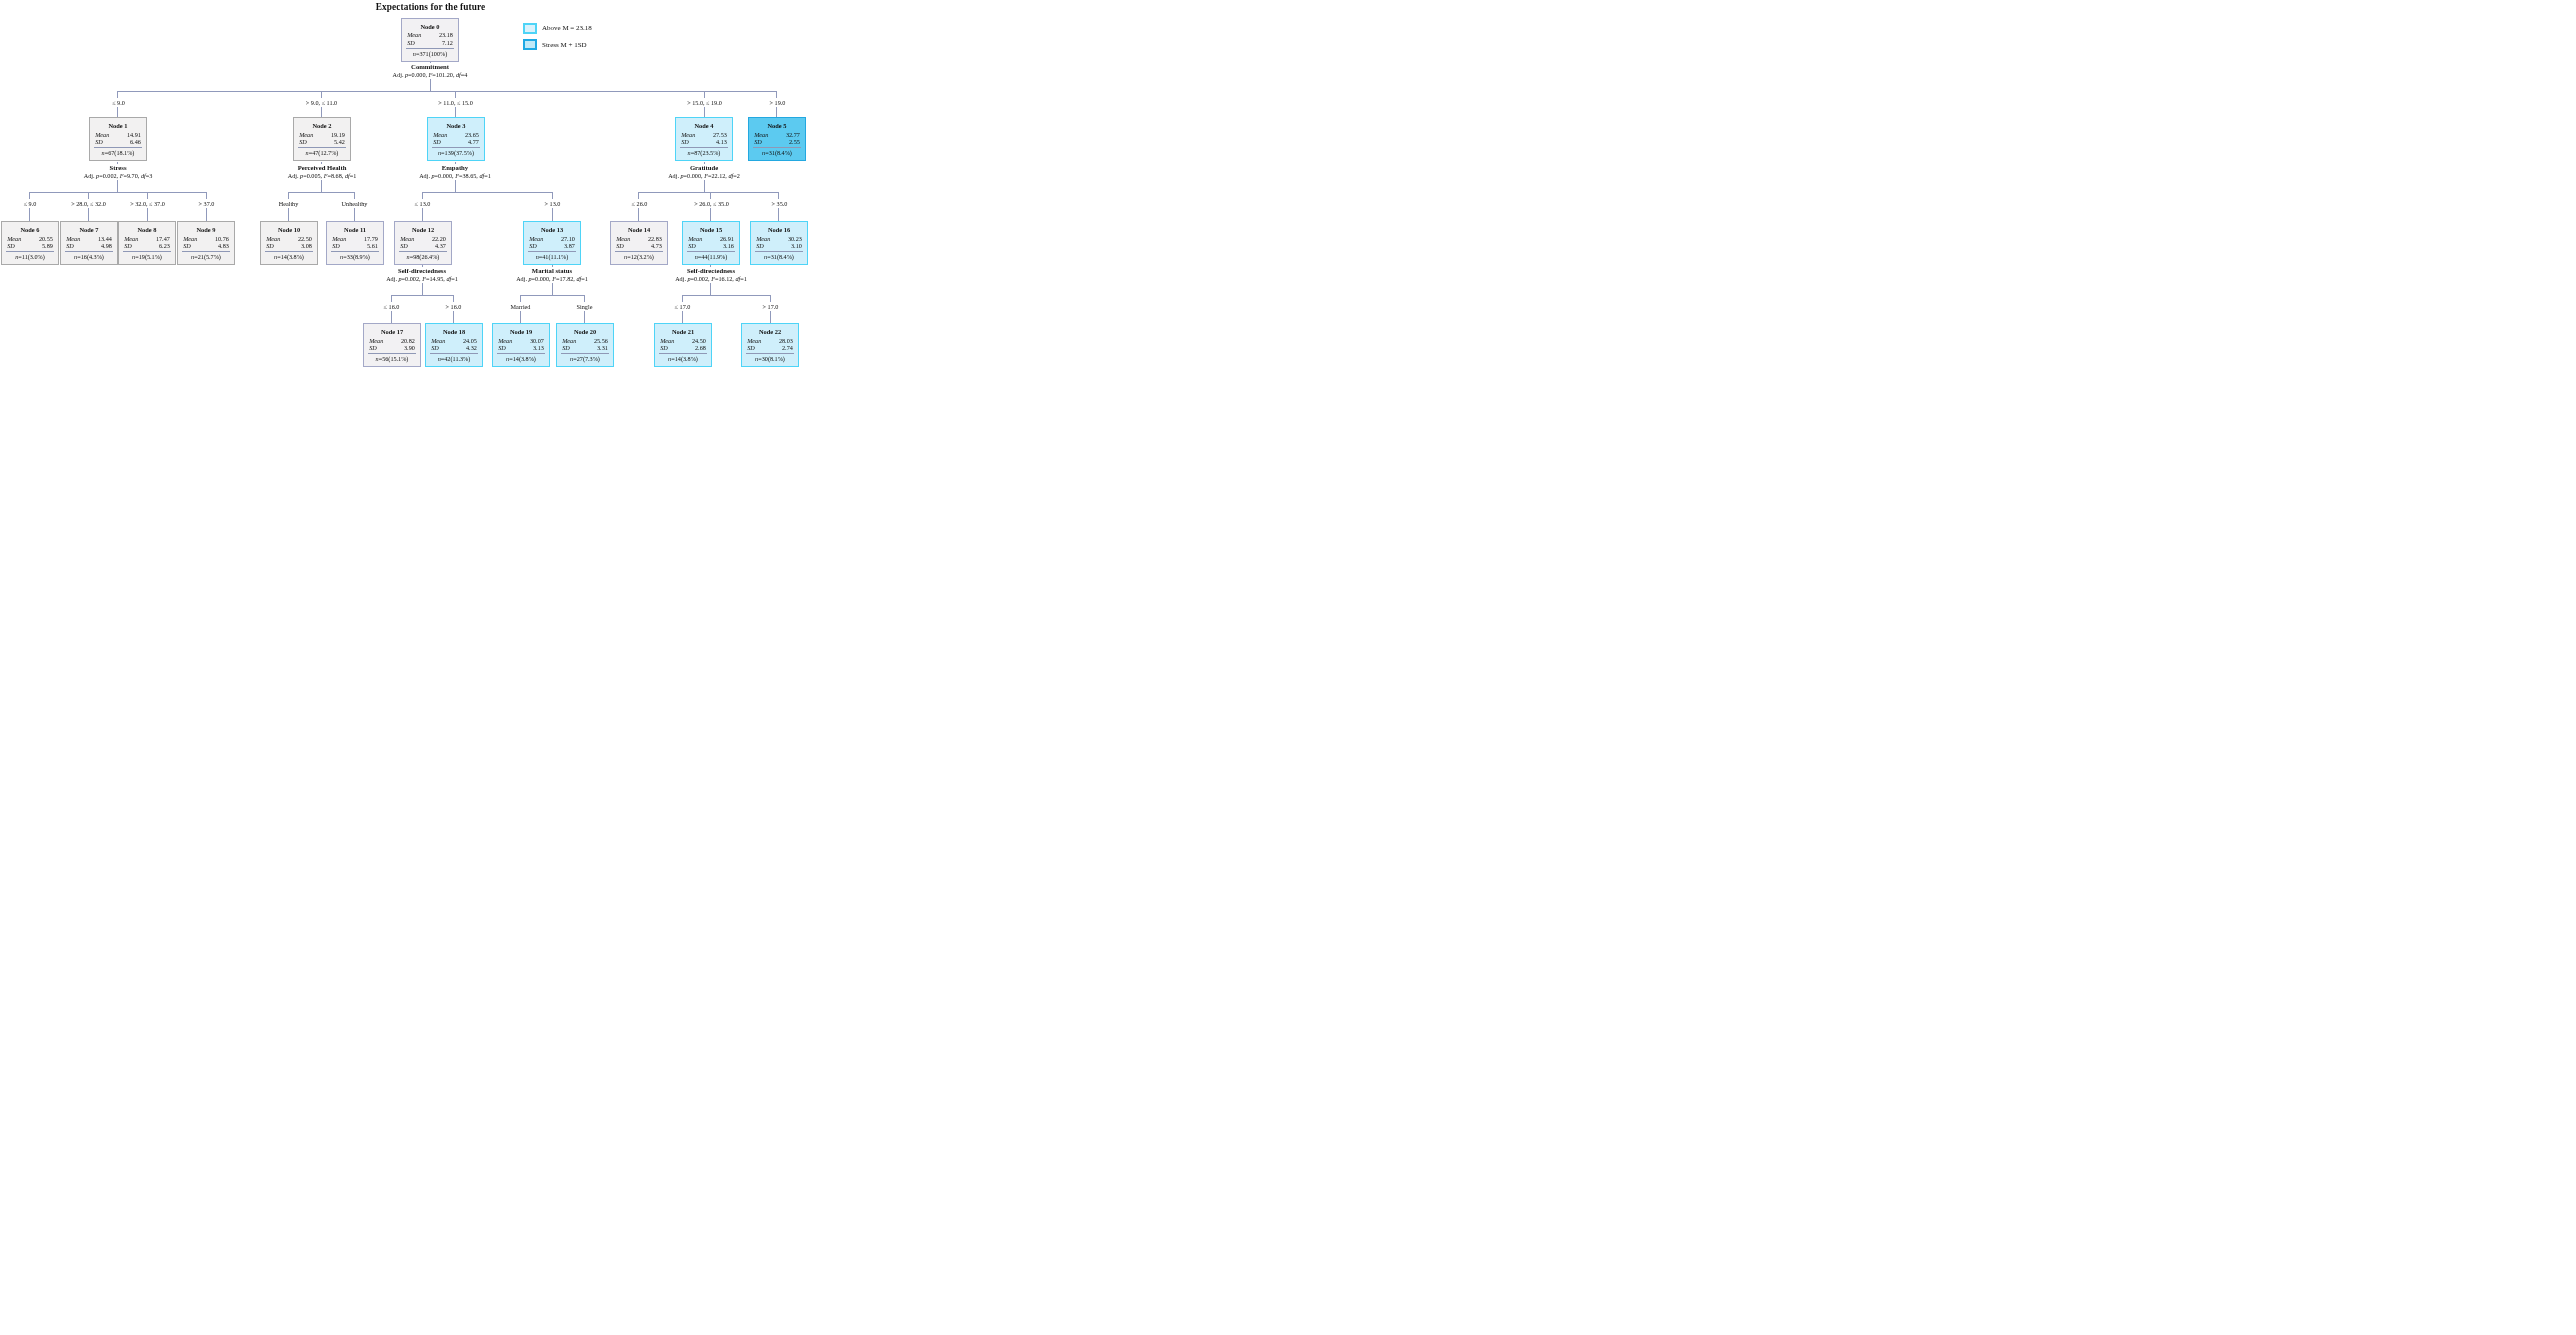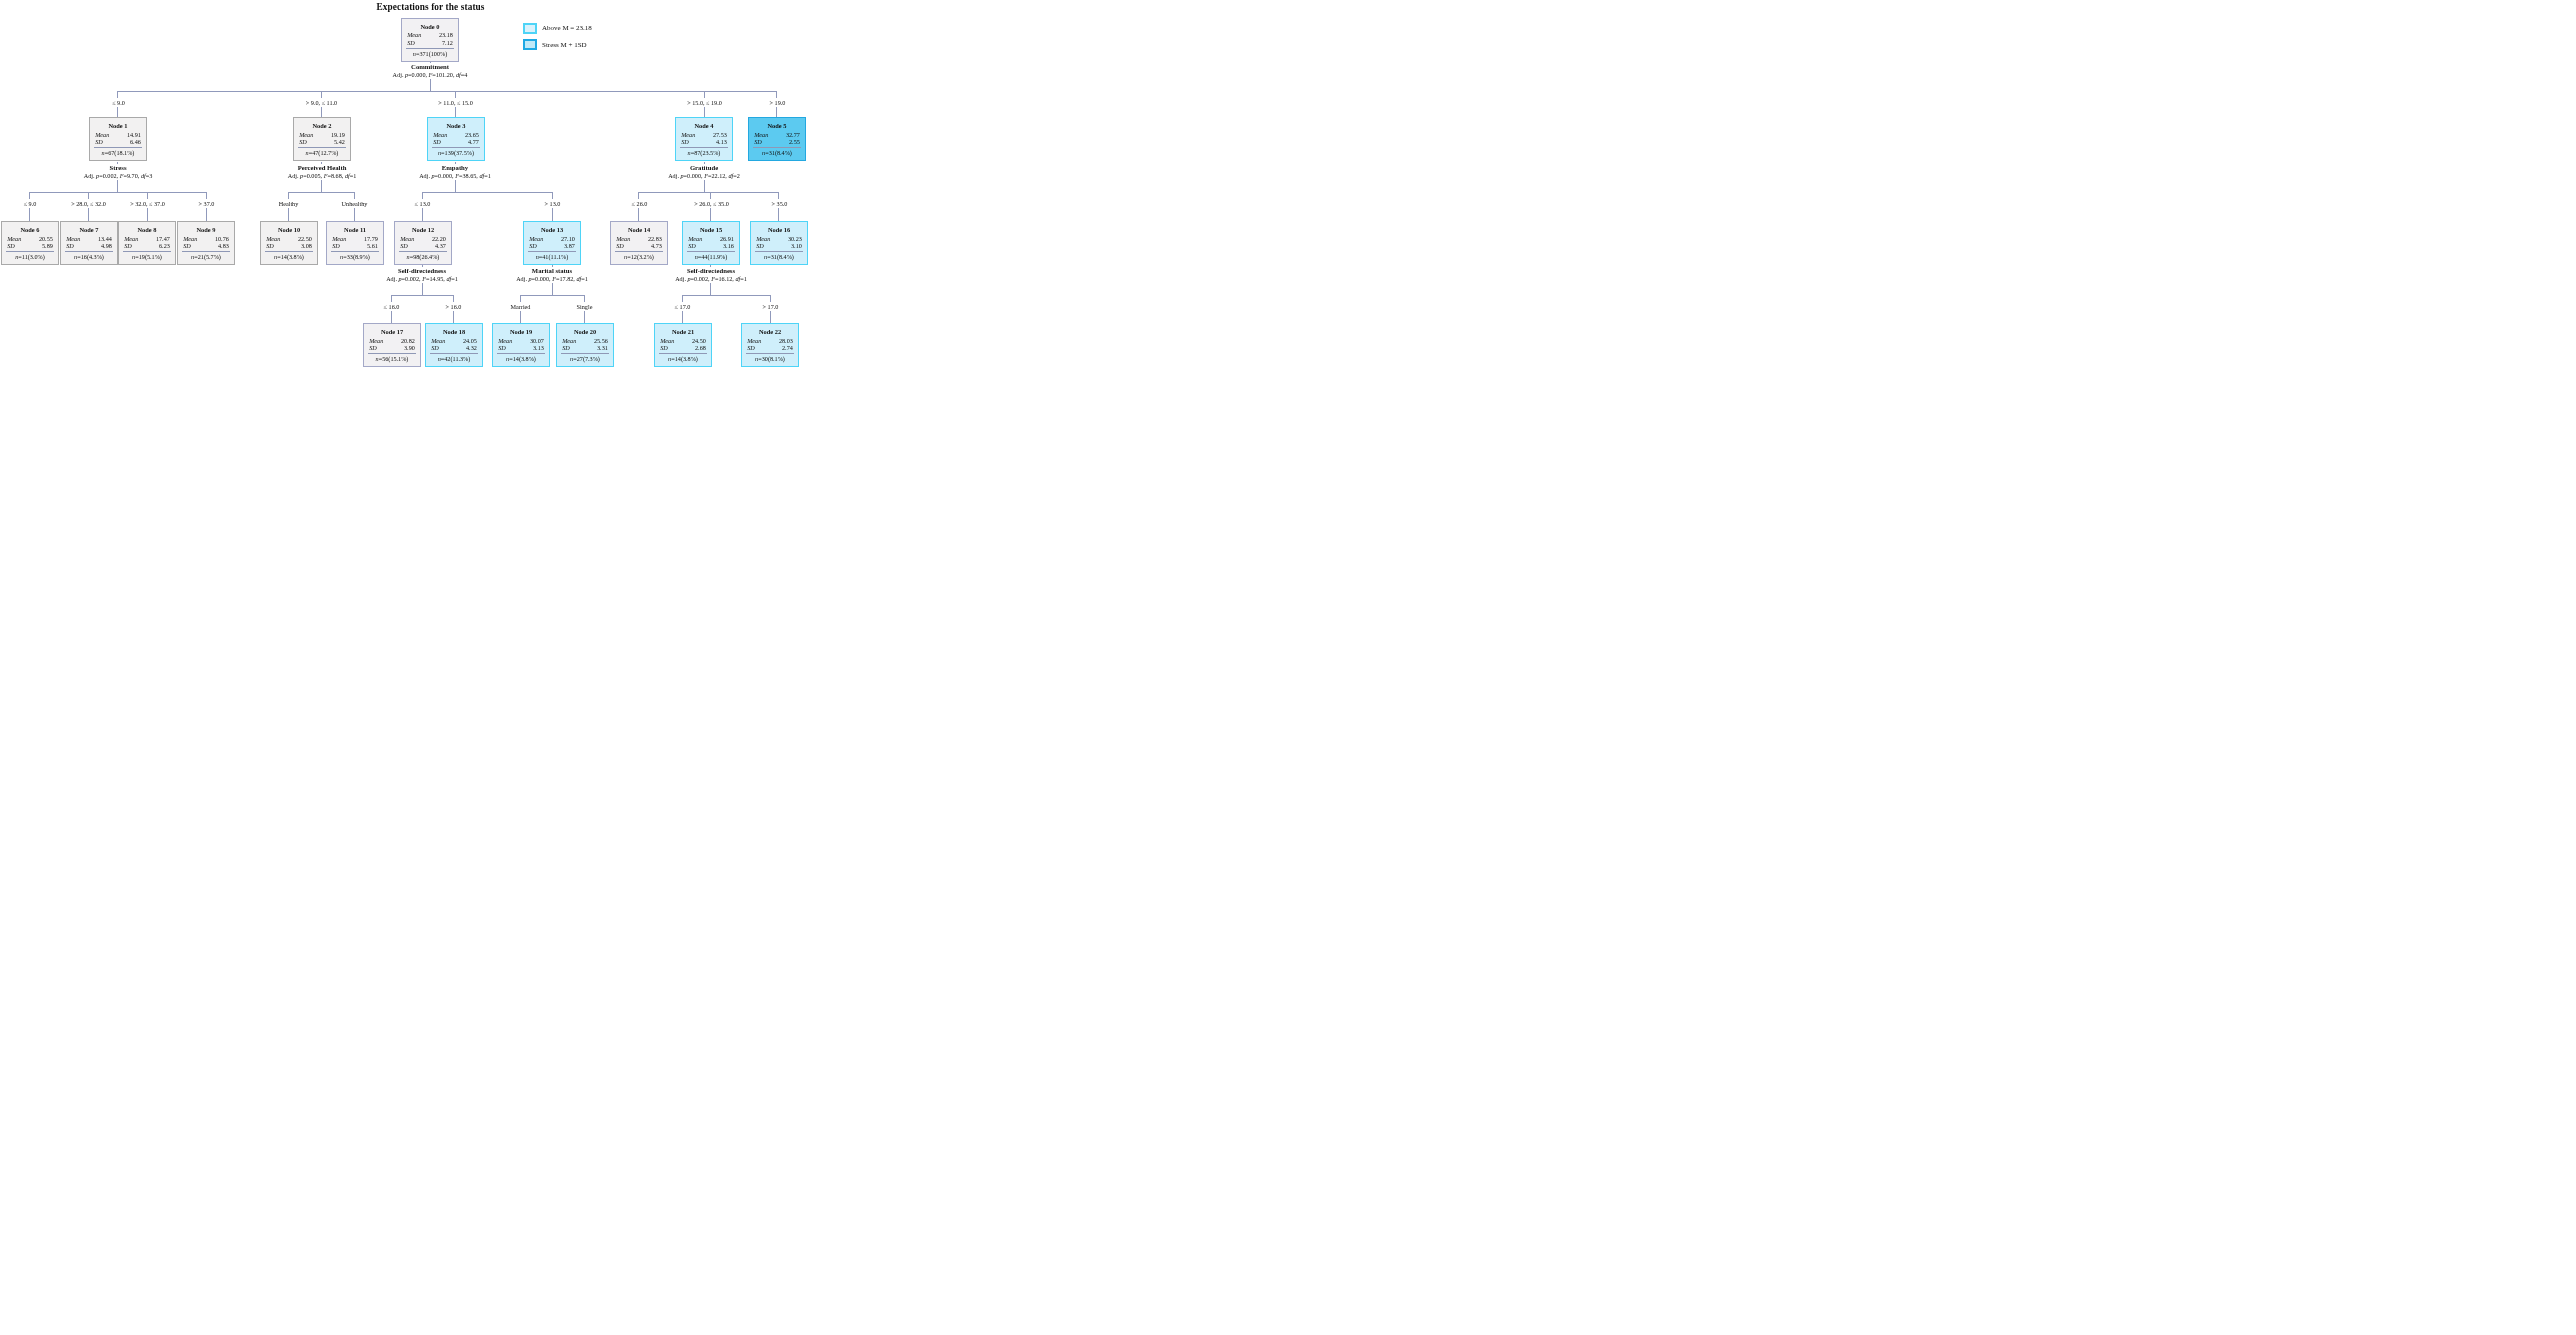--- a/index.html
+++ b/index.html
@@ -45,21 +45,21 @@
   .sw{width:14.4px;height:10.8px;box-sizing:border-box;margin-right:4.6px;}
   .sw1{background:#d9f2fc;border:2.1px solid #4ed4f7;}
   .sw2{background:#bfe9f8;border:2.1px solid #1da9e4;}
   .ltext{font-size:7px;}
 </style>
 </head>
 <body>
 
 <div class="canvas">
 
-  <div class="fig-title">Expectations for the status</div>
+  <div class="fig-title">Expectations for the future</div>
 
   <div class="legend">
     <div class="lrow">
       <span class="sw sw1"></span>
       <span class="ltext">Above M = 23.18</span>
     </div>
     <div class="lrow">
       <span class="sw sw2"></span>
       <span class="ltext">Stress M + 1SD</span>
     </div>

